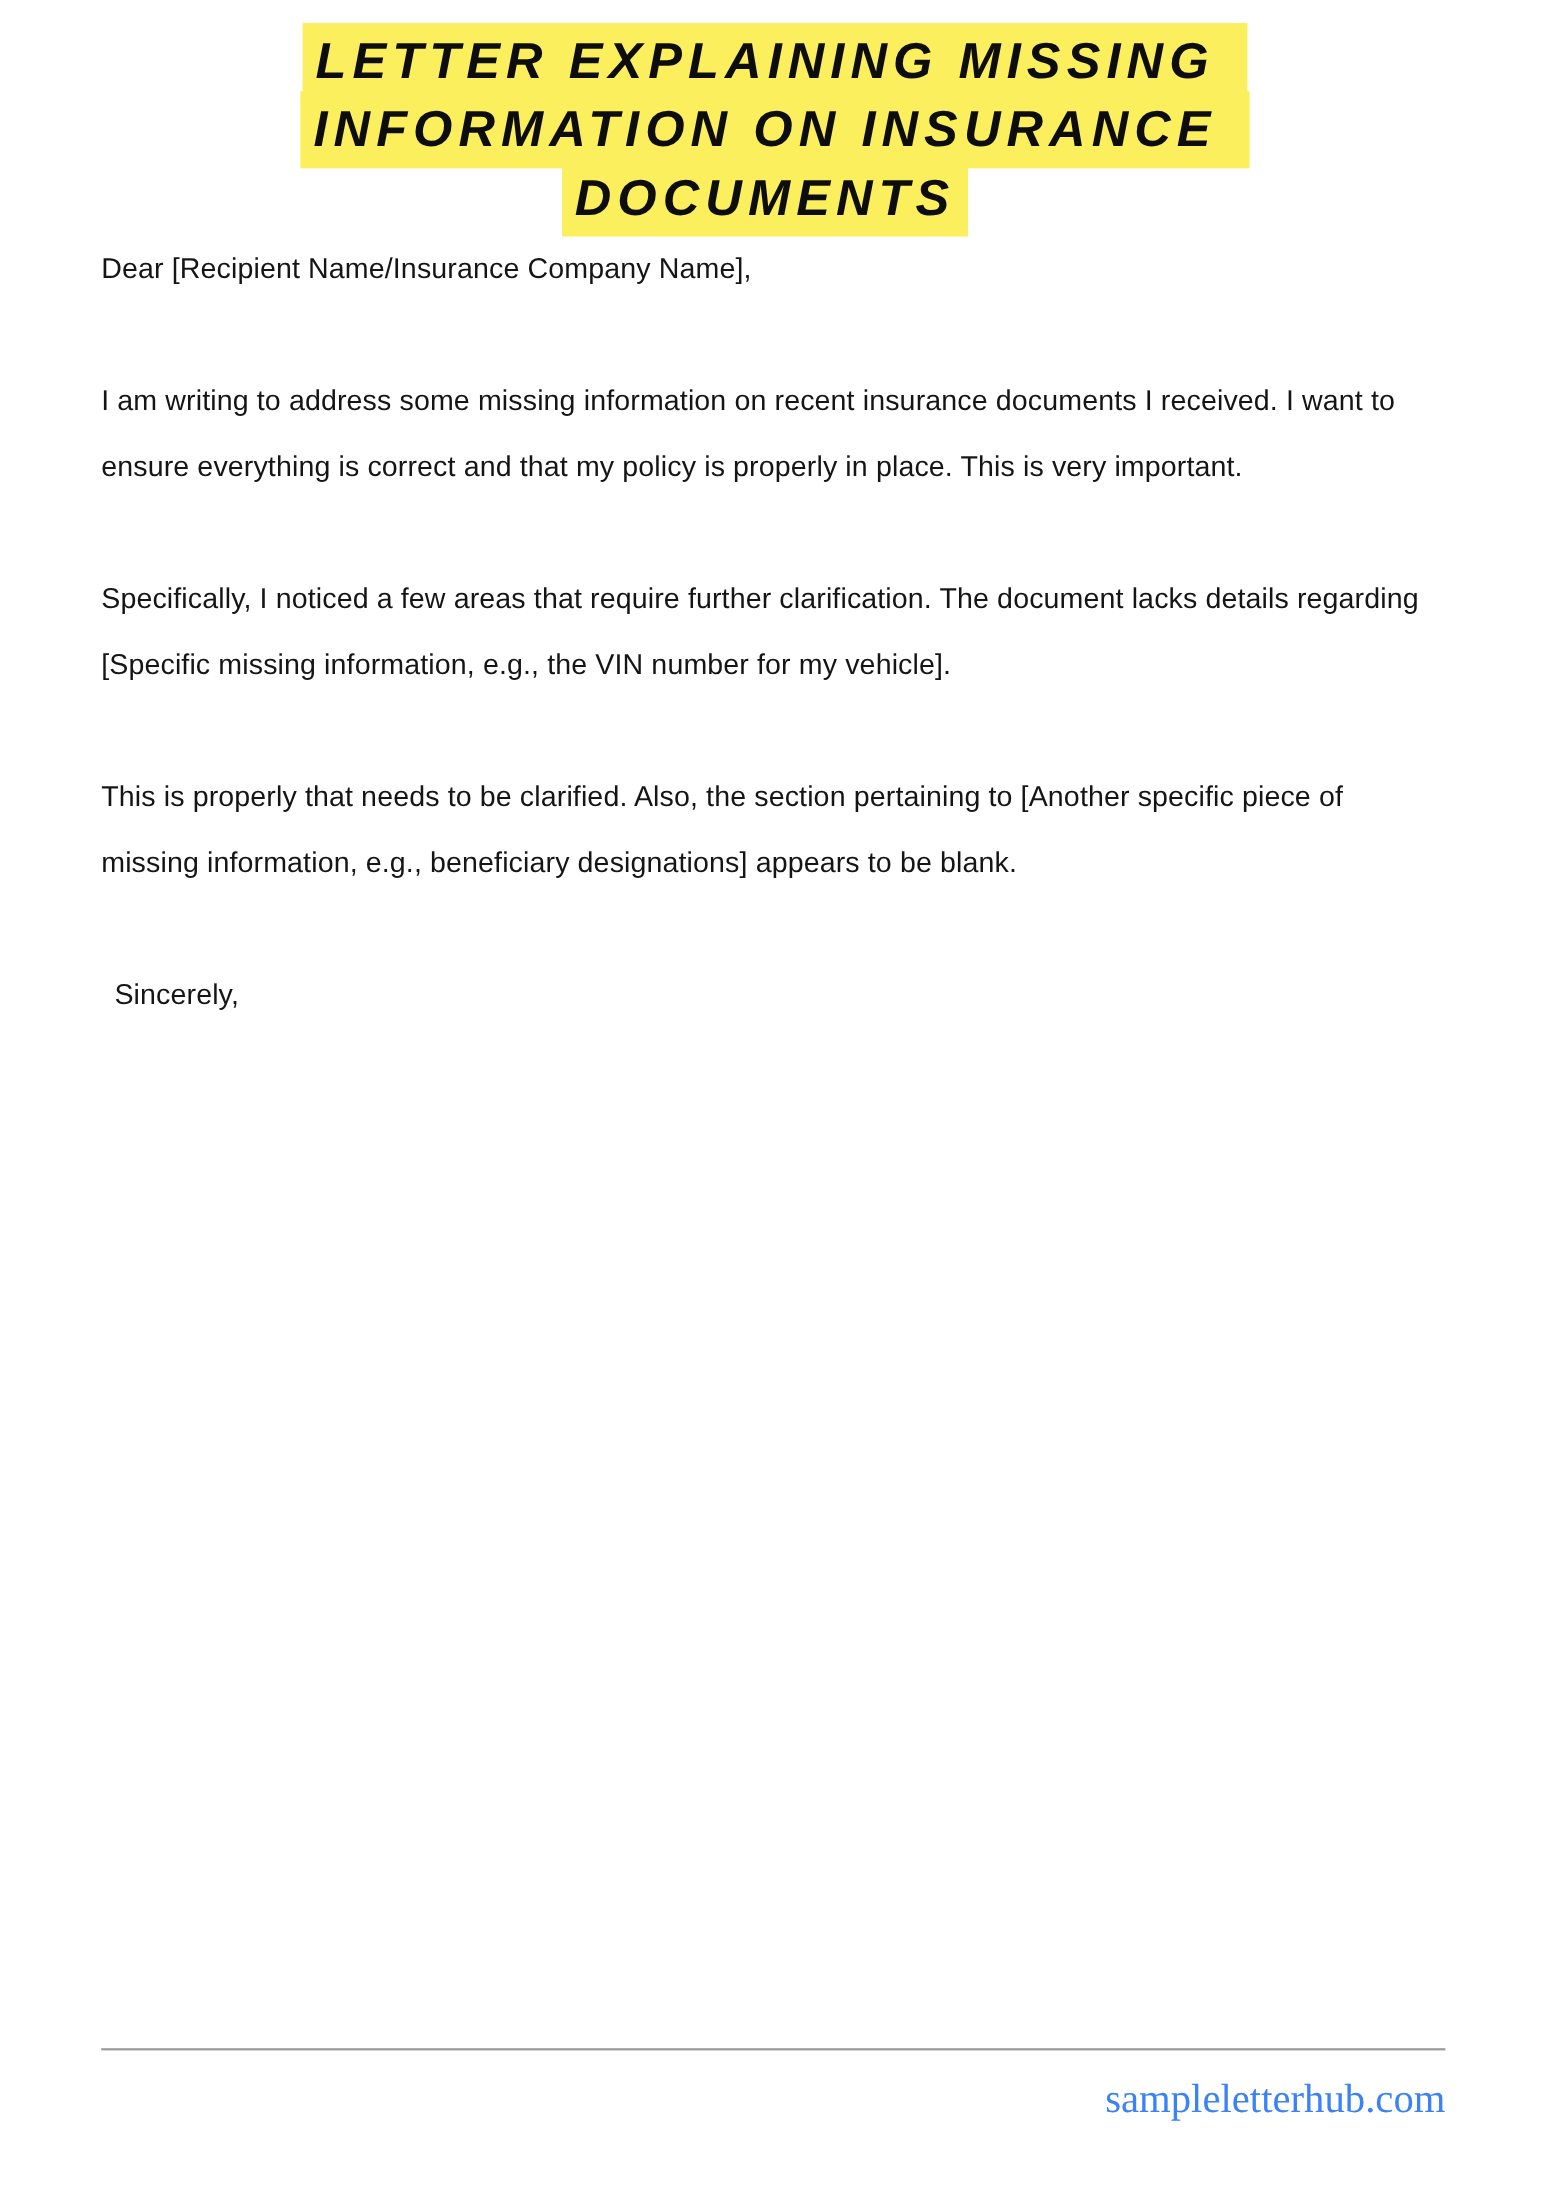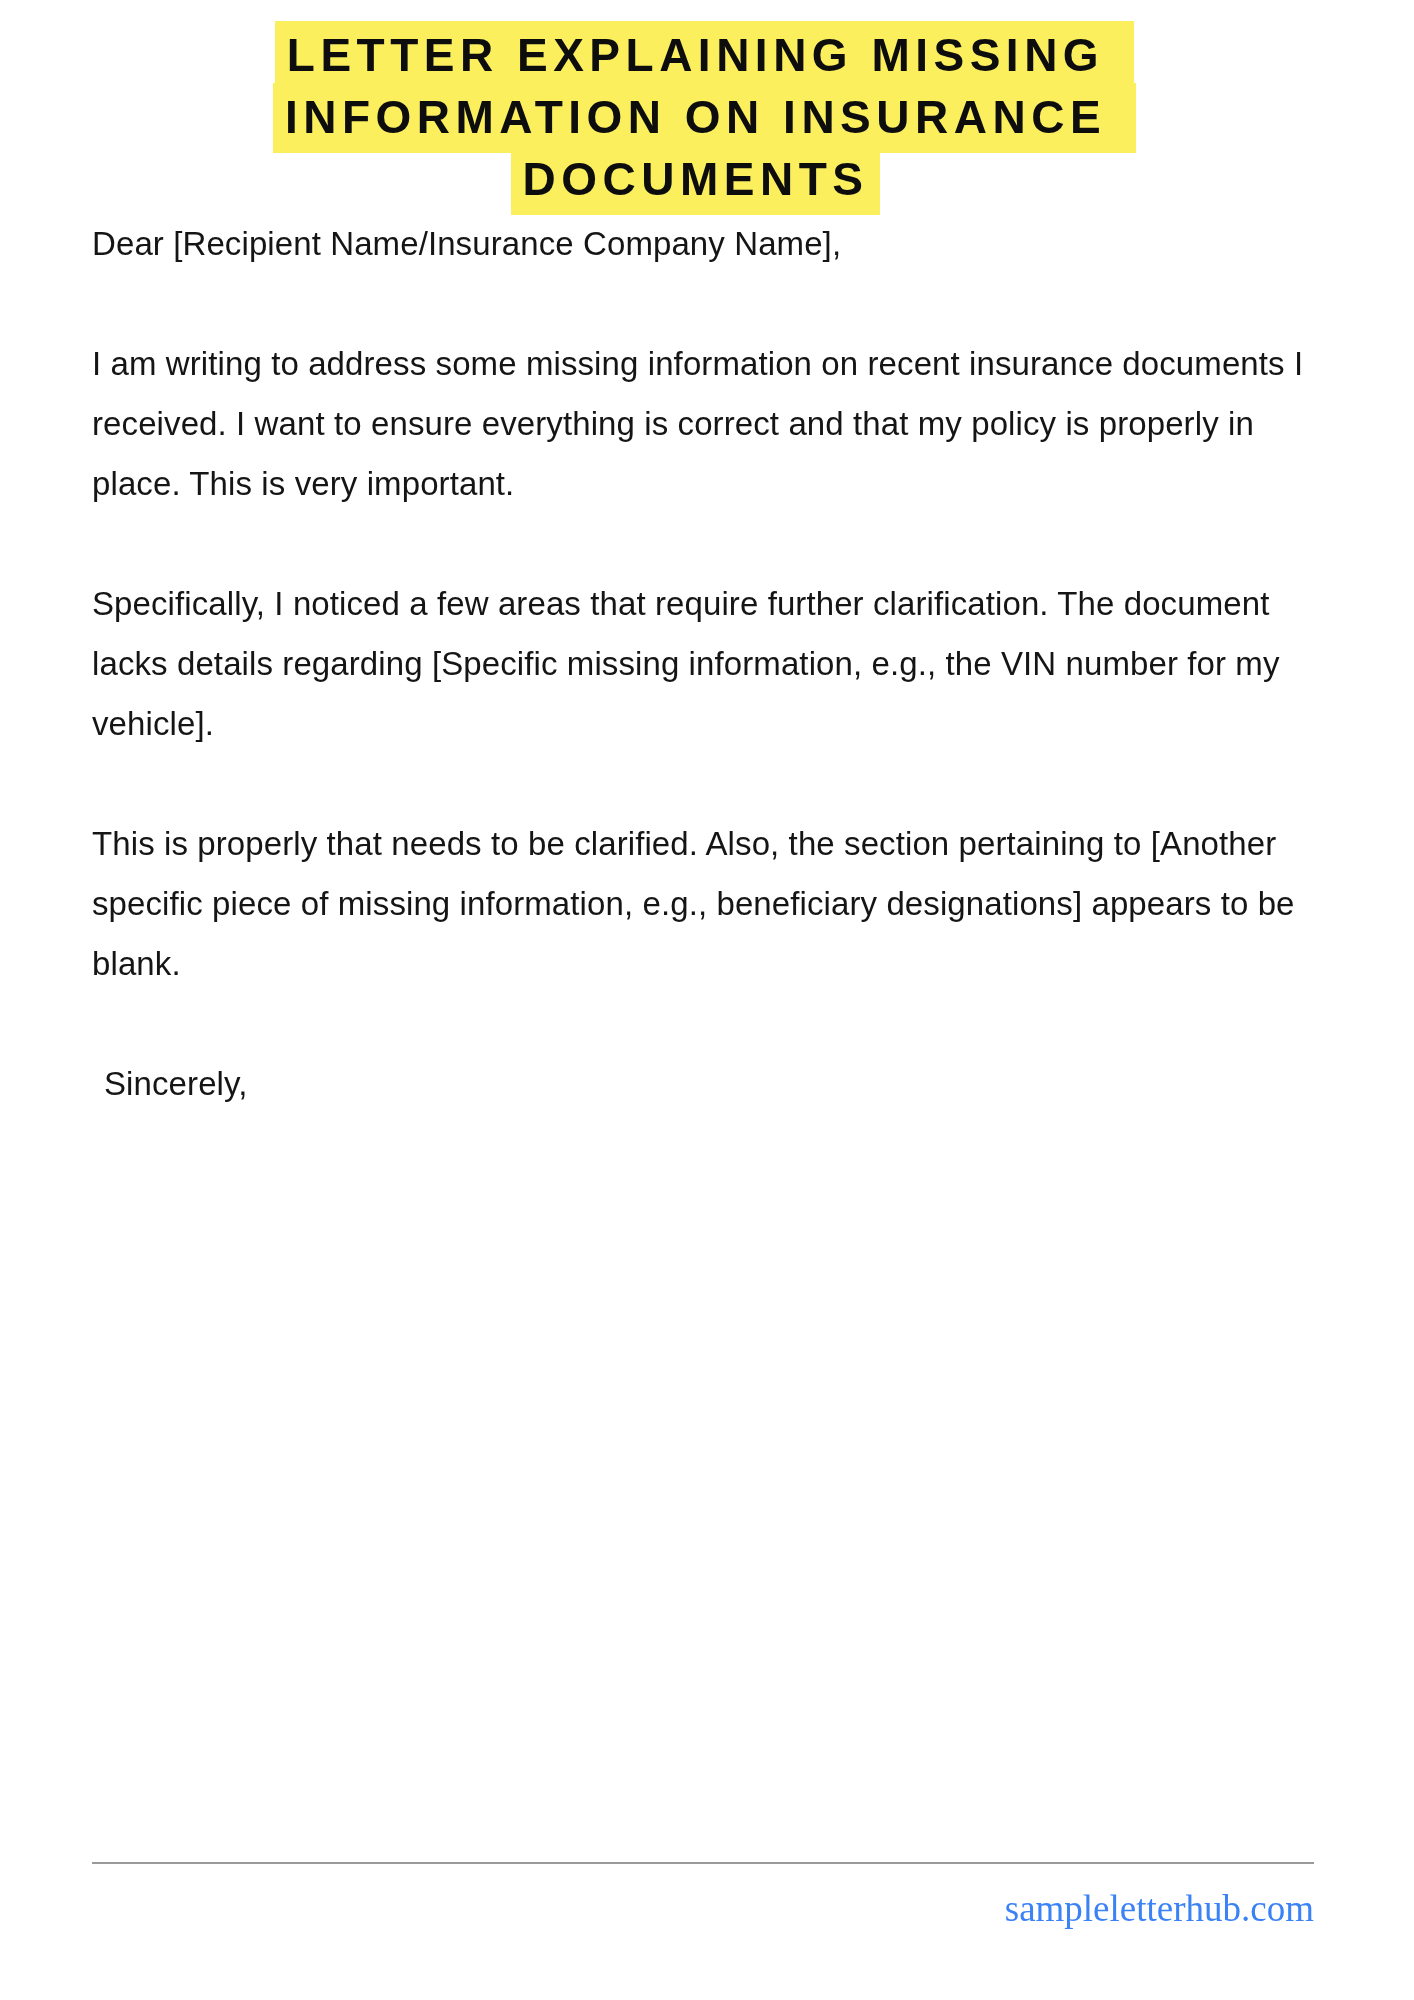--- a/index.html
+++ b/index.html
@@ -21,20 +21,21 @@
 
   
   .title-block {
     position: absolute;
     left: 0;
     top: 24px;
     width: 1391px;
     text-align: center;
     padding: 0 92px;
     box-sizing: border-box;
+    font-style: italic;
   }
 
   .title-text {
     display: inline;
     font-family: "Liberation Sans Narrow", "Liberation Sans", sans-serif;
     font-weight: 700;
     font-size: 46px;
     line-height: 62px;
     letter-spacing: 5.5px;
     color: #0d0d0d;
@@ -48,21 +49,21 @@
 
   
   .letter-body {
     position: absolute;
     left: 92px;
     top: 214px;
     width: 1215px;
     color: #151515;
     font-family: "Liberation Sans", sans-serif;
     font-weight: 400;
-    font-size: 33px;
+    font-size: 26px;
     line-height: 60px;
     letter-spacing: 0.1px;
   }
 
   .para {
     margin: 0 0 60px 0;
     white-space: normal;
   }
 
   .sign-off {

